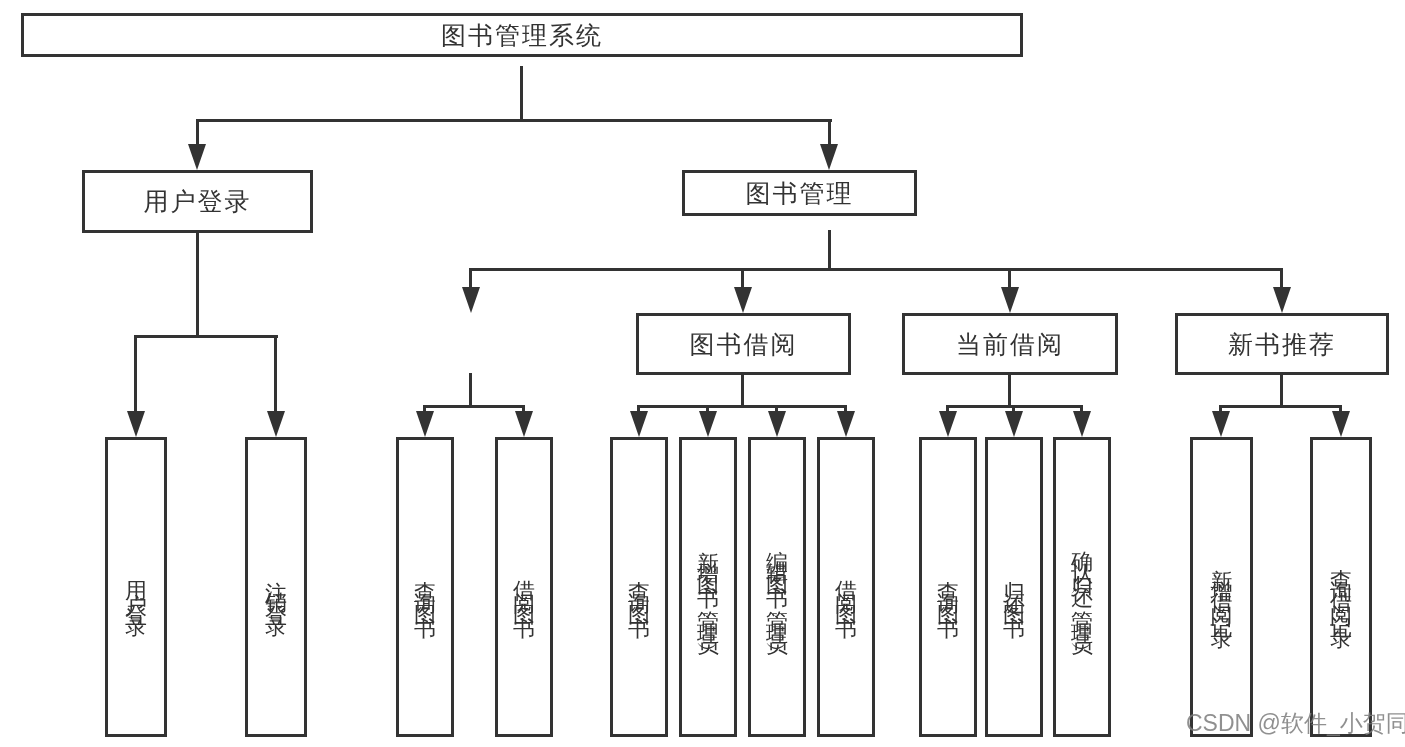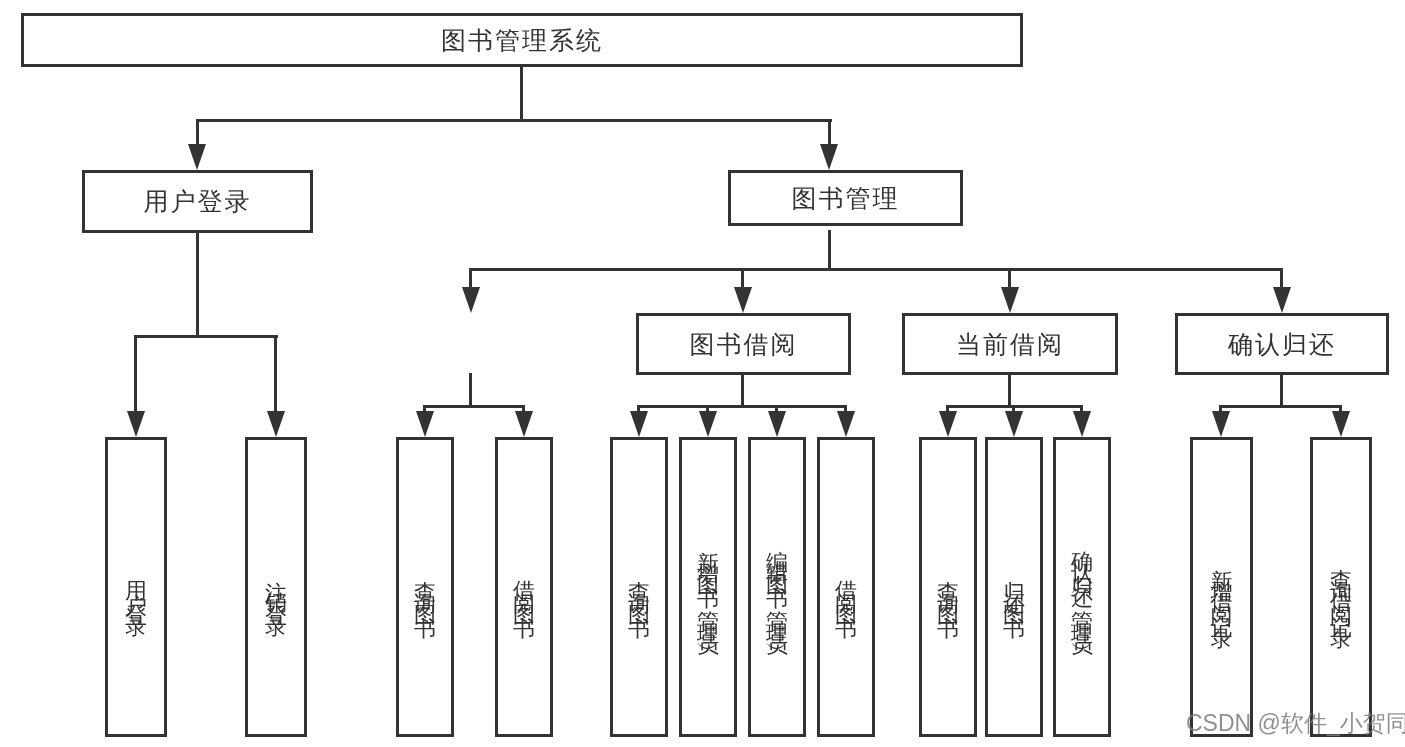--- a/index.html
+++ b/index.html
@@ -48,31 +48,31 @@
     position:absolute;left:1186px;top:708px;
     font-size:23px;color:rgba(125,125,125,0.85);
     z-index:5;white-space:nowrap;
   }
 </style>
 </head>
 <body>
 
 <div class="canvas">
 
-  <div class="hbox" style="left:21px;top:13px;width:1002px;height:54px">图书管理系统</div>
+  <div class="hbox" style="left:21px;top:13px;width:1002px;height:44px">图书管理系统</div>
 
   <div class="vline" style="left:520px;top:66px;height:56px"></div>
   <div class="hline" style="left:196px;top:119px;width:636px"></div>
   <div class="vline" style="left:196px;top:119px;height:30px"></div>
   <div class="ahead" style="left:188px;top:144px"></div>
   <div class="vline" style="left:828px;top:119px;height:30px"></div>
   <div class="ahead" style="left:820px;top:144px"></div>
 
   <div class="hbox" style="left:82px;top:170px;width:231px;height:63px">用户登录</div>
-  <div class="hbox" style="left:728px;top:170px;width:235px;height:56px">图书管理</div>
+  <div class="hbox" style="left:682px;top:170px;width:235px;height:46px">图书管理</div>
 
   <div class="vline" style="left:196px;top:231px;height:106px"></div>
   <div class="hline" style="left:134px;top:335px;width:144px"></div>
   <div class="vline" style="left:134px;top:335px;height:80px"></div>
   <div class="ahead" style="left:127px;top:411px"></div>
   <div class="vline" style="left:274px;top:335px;height:80px"></div>
   <div class="ahead" style="left:267px;top:411px"></div>
 
   <div class="vline" style="left:828px;top:230px;height:41px"></div>
   <div class="hline" style="left:469px;top:268px;width:814px"></div>
@@ -80,21 +80,21 @@
   <div class="ahead" style="left:462px;top:287px"></div>
   <div class="vline" style="left:741px;top:268px;height:24px"></div>
   <div class="ahead" style="left:734px;top:287px"></div>
   <div class="vline" style="left:1008px;top:268px;height:24px"></div>
   <div class="ahead" style="left:1001px;top:287px"></div>
   <div class="vline" style="left:1280px;top:268px;height:24px"></div>
   <div class="ahead" style="left:1273px;top:287px"></div>
 
   <div class="hbox" style="left:902px;top:313px;width:216px;height:62px">当前借阅</div>
   <div class="hbox" style="left:636px;top:313px;width:215px;height:62px">图书借阅</div>
-  <div class="hbox" style="left:1175px;top:313px;width:214px;height:62px">确认归还</div>
+  <div class="hbox" style="left:1175px;top:313px;width:214px;height:62px">新书推荐</div>
 
   <div class="vline" style="left:469px;top:373px;height:34px"></div>
   <div class="hline" style="left:424px;top:405px;width:101px"></div>
   <div class="vline" style="left:423px;top:405px;height:10px"></div>
   <div class="ahead" style="left:416px;top:411px"></div>
   <div class="vline" style="left:522px;top:405px;height:10px"></div>
   <div class="ahead" style="left:515px;top:411px"></div>
 
   <div class="vline" style="left:741px;top:373px;height:34px"></div>
   <div class="hline" style="left:638px;top:405px;width:209px"></div>

